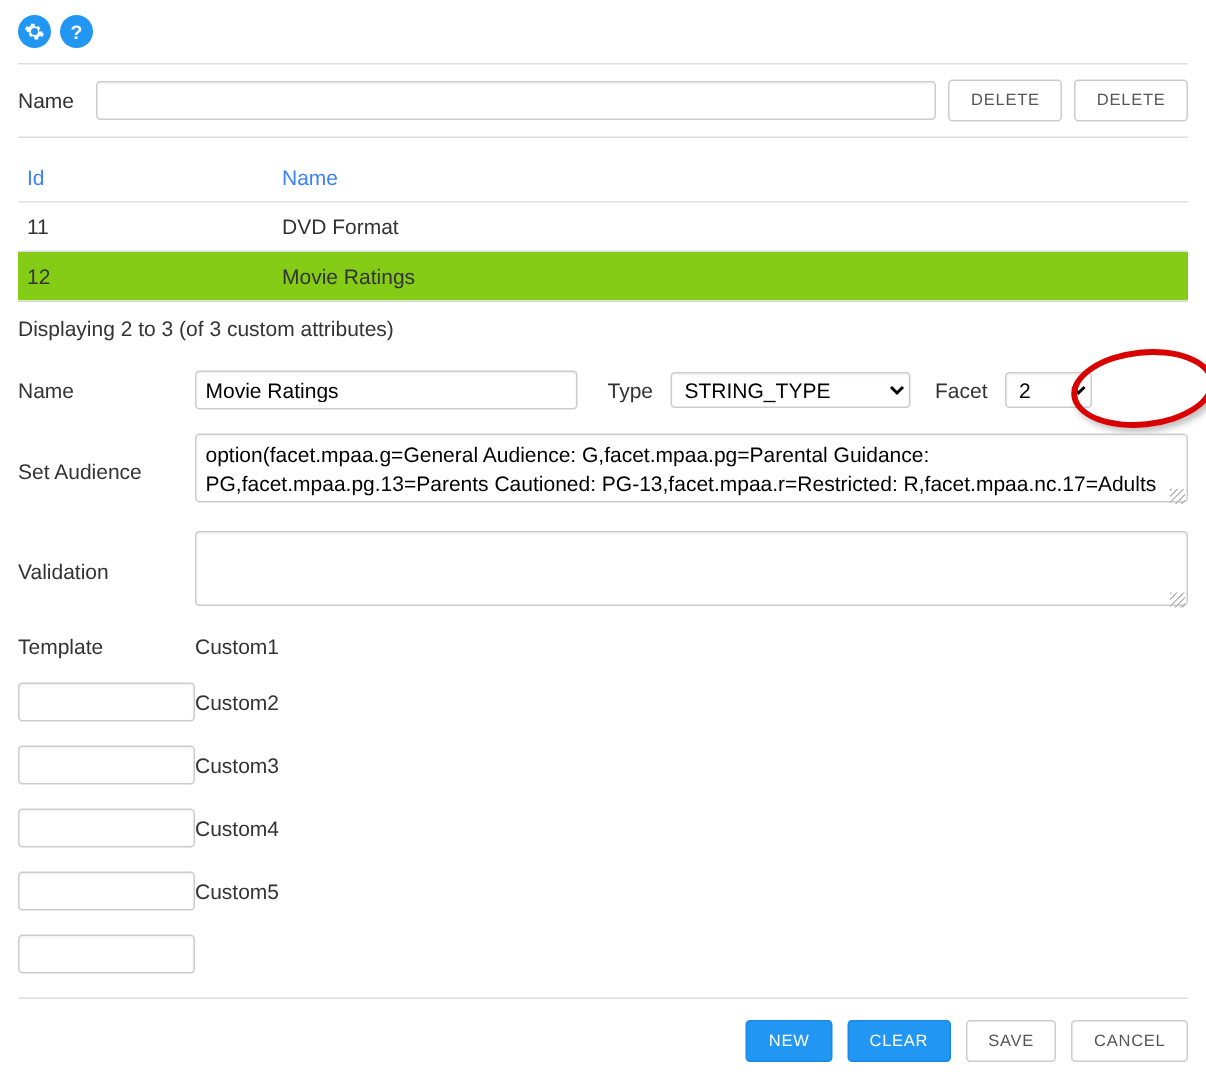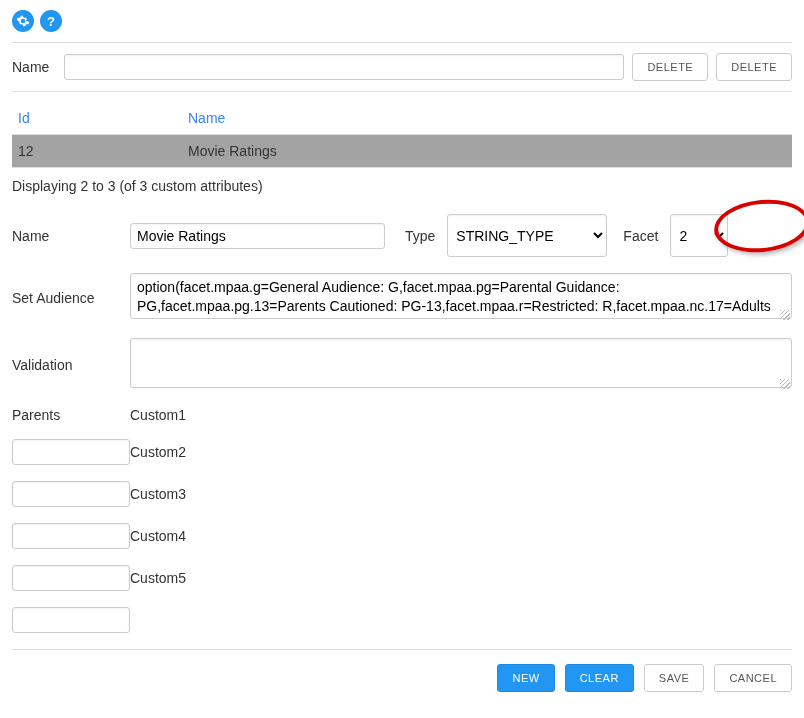--- a/index.html
+++ b/index.html
@@ -86,21 +86,21 @@
     text-align: left;
     color: #3b82f6;
     font-weight: normal;
     padding: 8px 6px;
     border-bottom: 1px solid #e0e0e0;
   }
   table.list td {
     padding: 8px 6px;
     border-bottom: 1px solid #e0e0e0;
   }
-  tr.selected { background: #a3a3a3; }
+  tr.selected { background: #84cc16; }
   .display-count {
     margin: 10px 0 20px;
     font-size: 14px;
   }
   .form-grid {
     display: grid;
     grid-template-columns: 118px 1fr;
     row-gap: 16px;
     align-items: center;
     padding-bottom: 16px;
@@ -118,21 +118,21 @@
   }
   .txt, .sel, .ta {
     border: 1px solid #ccc;
     border-radius: 3px;
     box-shadow: inset 0 1px 2px rgba(0,0,0,0.06);
     font-size: 14px;
     font-family: inherit;
     background: #fff;
   }
   .txt { height: 26px; padding: 2px 6px; }
-  .sel { height: 43px; padding: 2px 4px; }
+  .sel { height: 24px; padding: 2px 4px; }
   .ta { width: 100%; resize: none; padding: 4px 6px; line-height: 1.35; }
   .ta-wrap { position: relative; width: 100%; }
   .resize-handle {
     position: absolute;
     right: 2px;
     bottom: 2px;
     width: 10px;
     height: 10px;
     background: repeating-linear-gradient(135deg,#bbb 0 1px,transparent 1px 3px);
     pointer-events: none;
@@ -180,20 +180,24 @@
 </div>
 
 <table class="list">
   <thead>
     <tr>
       <th style="width:170px">Id</th>
       <th>Name</th>
     </tr>
   </thead>
   <tbody>
+    <tr>
+      <td>11</td>
+      <td>DVD Format</td>
+    </tr>
     <tr class="selected">
       <td>12</td>
       <td>Movie Ratings</td>
     </tr>
   </tbody>
 </table>
 
 <div class="display-count">Displaying 2 to 3 (of 3 custom attributes)</div>
 
 <div class="form-grid">
@@ -217,21 +221,21 @@
     <textarea class="ta" rows="3" style="height: 46px; overflow: hidden;">option(facet.mpaa.g=General Audience: G,facet.mpaa.pg=Parental Guidance: PG,facet.mpaa.pg.13=Parents Cautioned: PG-13,facet.mpaa.r=Restricted: R,facet.mpaa.nc.17=Adults Only: NC-17)</textarea>
     <div class="resize-handle"></div>
   </div>
 
   <label>Validation</label>
   <div class="ta-wrap">
     <textarea class="ta" rows="3" style="height: 50px;"></textarea>
     <div class="resize-handle"></div>
   </div>
 
-  <label>Parents</label>
+  <label>Template</label>
 
   <label>Custom1</label>
   <input class="txt wide" value="" style="">
 
   <label>Custom2</label>
   <input class="txt wide" value="" style="">
 
   <label>Custom3</label>
   <input class="txt wide" value="" style="">
 

